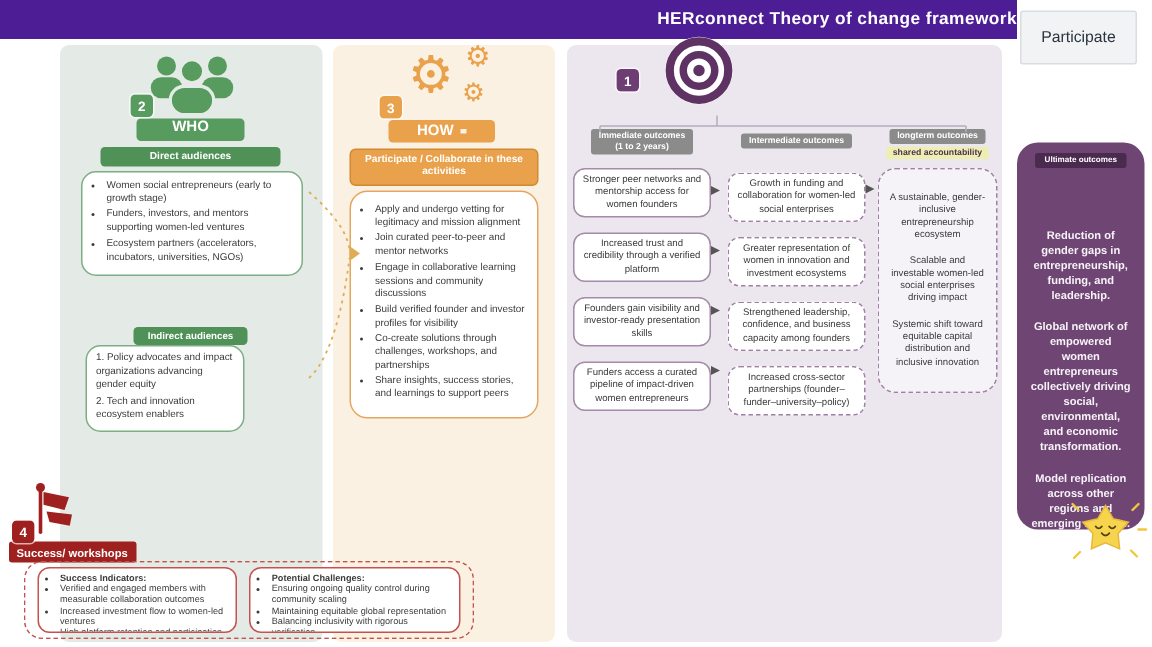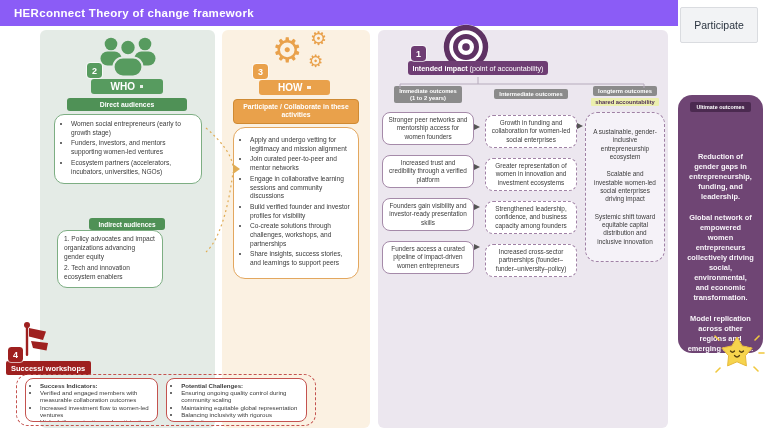--- a/index.html
+++ b/index.html
@@ -2,43 +2,43 @@
 <html><head>
 <meta charset="utf-8">
 <style>
   html,body{margin:0;padding:0;}
   body{
     width:768px;height:431px;position:relative;overflow:hidden;
     background:#ffffff;color:#3b3b3b;
     font-family:"Liberation Sans","DejaVu Sans",sans-serif;
   }
   
-  .header{position:absolute;left:0;top:0;width:678px;height:26px;background:#8b5cf6;
-    display:flex;align-items:center;padding-left:14px;box-sizing:border-box;}
+  .header{position:absolute;left:0;top:0;width:678px;height:26px;background:#4c1d95;
+    display:flex;align-items:center;padding-left:14px;box-sizing:border-box;justify-content:flex-end;}
   .header-title{color:#fff;font-size:11.5px;font-weight:bold;letter-spacing:.3px;}
   .logo-box{position:absolute;left:680px;top:7px;width:76px;height:34px;background:#f2f3f5;
     border:1px solid #dadce0;border-radius:2px;display:flex;align-items:center;justify-content:center;
     font-size:10.5px;color:#2b3440;}
   
   .col{position:absolute;top:30px;height:398px;border-radius:6px;}
   .col-who{left:40px;width:175px;background:#e4ebe6;}
   .col-how{left:222px;width:148px;background:#fbf1e2;}
   .col-impact{left:378px;width:290px;background:#ece7ef;}
   
   .num-badge{position:absolute;width:15px;height:15px;border-radius:3px;color:#fff;
     font-size:9px;font-weight:bold;display:flex;align-items:center;justify-content:center;
     outline:1.5px solid rgba(255,255,255,.65);z-index:3;}
   .nb-who{left:47px;top:33px;background:#579b5f;}
   .nb-how{left:31px;top:34px;background:#e9a14b;}
   .nb-impact{left:33px;top:16px;background:#6e3d73;}
   .nb-success{left:8px;top:347px;background:#9e201f;position:absolute;}
   
   .title-bar{position:absolute;height:15px;border-radius:3px;color:#fff;font-size:10px;font-weight:bold;
     display:flex;align-items:center;justify-content:center;gap:5px;z-index:2;}
-  .tb-who{left:51px;top:49px;width:72px;background:#579b5f;}
+  .tb-who{left:51px;top:49px;width:72px;background:#579b5f;flex-direction:column;}
   .tb-how{left:37px;top:50px;width:71px;background:#e9a14b;}
   .tb-dot{width:3.5px;height:3.5px;background:rgba(255,255,255,.85);display:inline-block;}
   
   .icon-wrap{position:absolute;left:0;right:0;top:5px;display:flex;justify-content:center;}
   .gear{position:absolute;color:#e9a14b;line-height:1;}
   .g1{left:50px;top:3px;font-size:34px;}
   .g2{left:88px;top:-1px;font-size:19px;}
   .g3{left:86px;top:23px;font-size:17px;}
   .target-wrap{position:absolute;left:65px;top:-6px;}
   
@@ -169,24 +169,20 @@
 <div class="col col-impact">
   <div class="target-wrap">
     <svg width="46" height="46" viewBox="0 0 46 46">
       <circle cx="23" cy="23" r="22.5" fill="#ffffff"></circle>
       <circle cx="23" cy="23" r="19.5" fill="none" stroke="#5e3263" stroke-width="5.5"></circle>
       <circle cx="23" cy="23" r="10.5" fill="none" stroke="#5e3263" stroke-width="5"></circle>
       <circle cx="23" cy="23" r="3.8" fill="#5e3263"></circle>
     </svg>
   </div>
   <div class="num-badge nb-impact">1</div>
-  <div class="imp-title">
-    <b>Intended impact</b>
-    <span>(point of accountability)</span>
-  </div>
 
   <div class="imp-col imp-col1">
     <div class="col-head">
       <span class="gray-badge">
         <span>Immediate outcomes</span><br>
         <span>(1 to 2 years)</span>
       </span>
     </div>
     <div class="obox solid">Stronger peer networks and mentorship access for women founders</div>
     <div class="obox solid">Increased trust and credibility through a verified platform</div>

